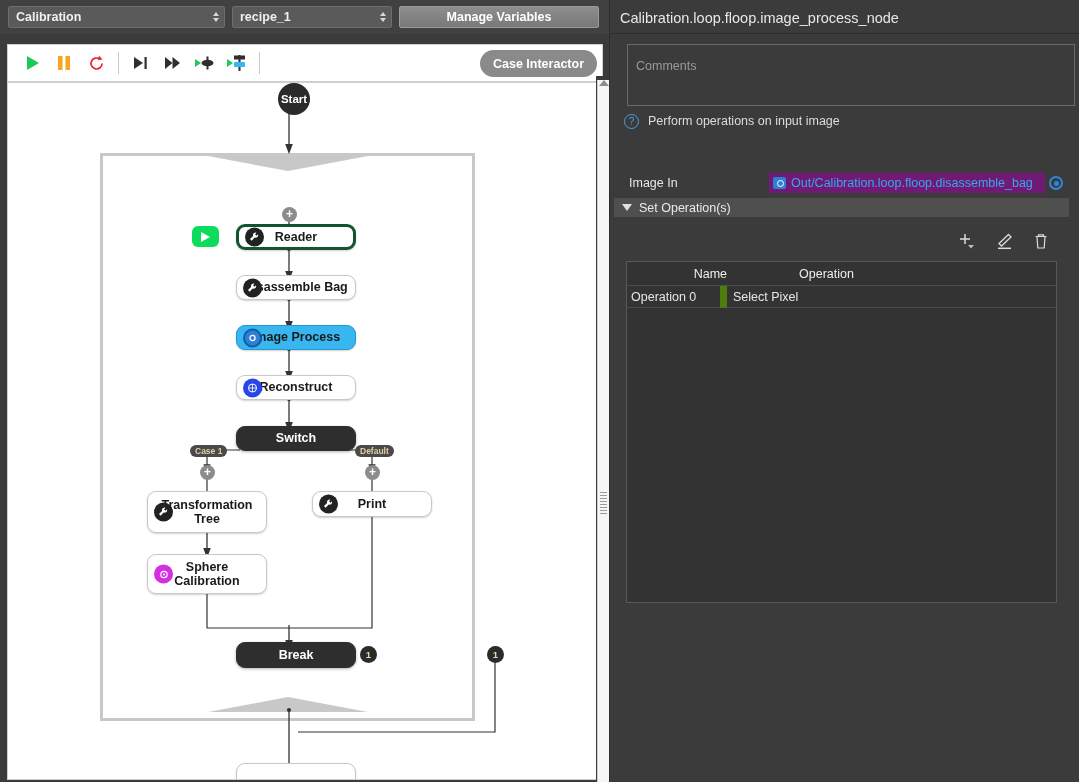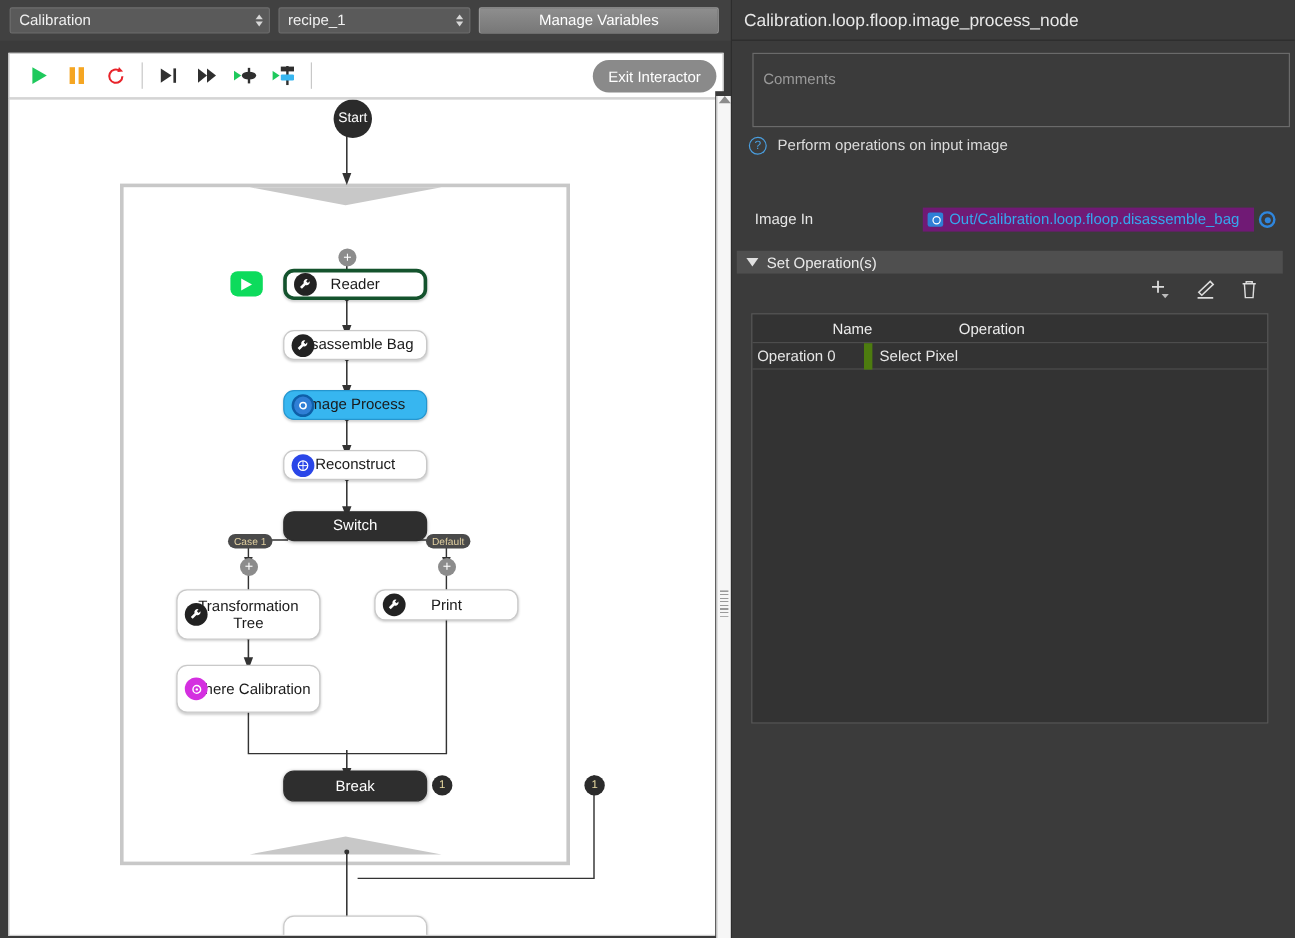--- a/index.html
+++ b/index.html
@@ -9,20 +9,21 @@
     background: #3a3a3a;
     font-family: "Liberation Sans", sans-serif;
     overflow: hidden;
   }
   #app { position: relative; width: 1079px; height: 782px; }
 
   
   #left-pane {
     position: absolute; left: 0; top: 0; width: 610px; height: 782px;
     background: #3b3b3b;
+    font-weight: bold;
   }
 
   
   #selector-bar {
     position: absolute; left: 0; top: 0; width: 610px; height: 34px;
     background: #414141;
     display: flex; align-items: center; padding: 0 8px; gap: 7px;
   }
   .combo {
     position: relative; height: 22px;
@@ -181,21 +182,21 @@
     font-size: 10px; display: flex; align-items: center; justify-content: center;
   }
   .section-hdr {
     position: absolute; left: 614px; width: 455px; height: 19px;
     background: #4f4f4f; color: #eaeaea; font-size: 12.5px;
     display: flex; align-items: center; gap: 7px; padding-left: 8px;
   }
   .tri { width: 0; height: 0; border-left: 5px solid transparent;
          border-right: 5px solid transparent; border-top: 7px solid #e0e0e0; }
   #sec-source { top: 145px; }
-  #sec-setops { top: 209px; }
+  #sec-setops { top: 198px; }
   #imgin-row {
     position: absolute; left: 614px; top: 170px; width: 455px; height: 26px;
     display: flex; align-items: center;
   }
   #imgin-label { width: 155px; padding-left: 15px; color: #e6e6e6; font-size: 12.5px; }
   #imgin-value {
     flex: 1; height: 20px; background: #701a75;
     display: flex; align-items: center; gap: 5px; padding: 0 4px;
     overflow: hidden; margin-right: 4px;
   }
@@ -312,21 +313,21 @@
       </div>
       <div class="tb-btn">
         <svg width="21" height="16" viewBox="0 0 21 16">
           <polygon points="0,4 6,8 0,12" fill="#1ec95c"></polygon>
           <rect x="11.5" y="0" width="2" height="16" fill="#2f2f2f"></rect>
           <rect x="7" y="0.5" width="11" height="4" fill="#2f2f2f"></rect>
           <rect x="7" y="7" width="11" height="5" rx="1" fill="#37b6f0"></rect>
         </svg>
       </div>
       <div class="tb-sep"></div>
-      <div id="exit-interactor">Exit Interactor</div>
+      <div id="exit-interactor">Case Interactor</div>
     </div>
 
     <div id="canvas-wrap">
       <div id="canvas">
 
         <div class="loop-box" style="left:92px; top:70px; width:375px; height:568px;"></div>
 
         <svg class="chevron" style="left:200px; top:72px;" width="160" height="18" viewBox="0 0 160 18">
           <polygon points="0,1 160,1 80,16" fill="#c8c8c8"></polygon>
         </svg>

